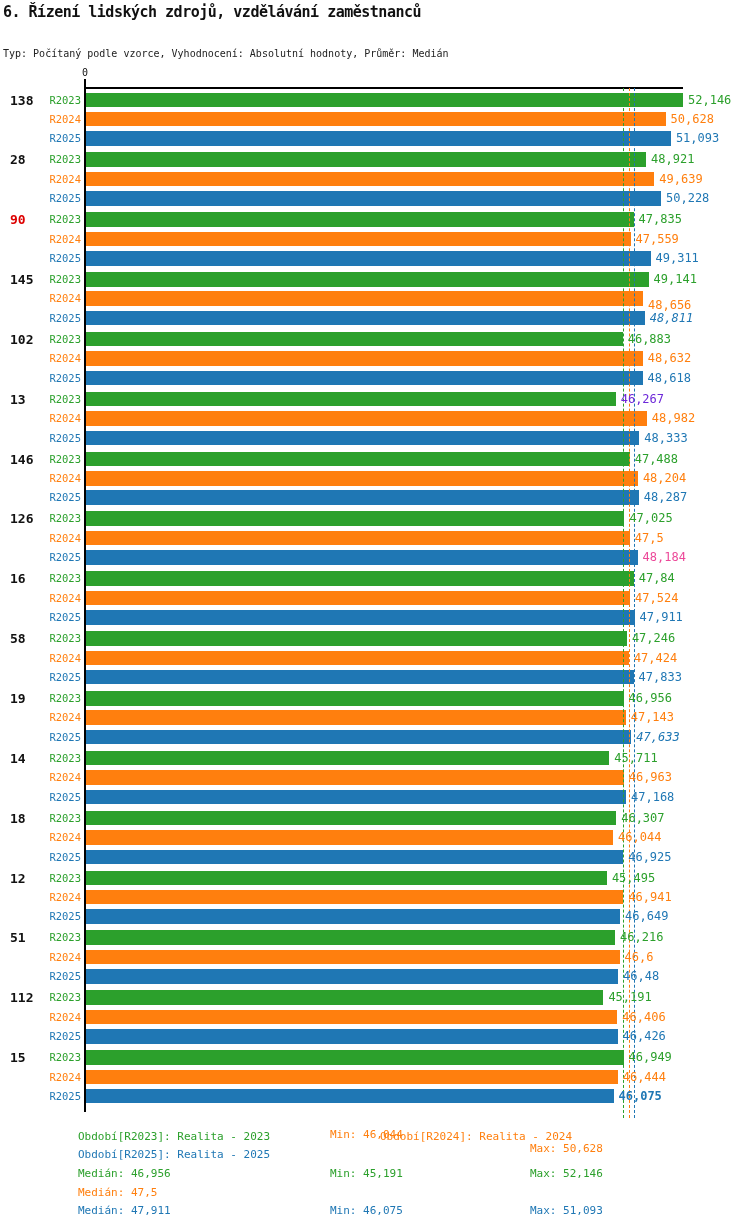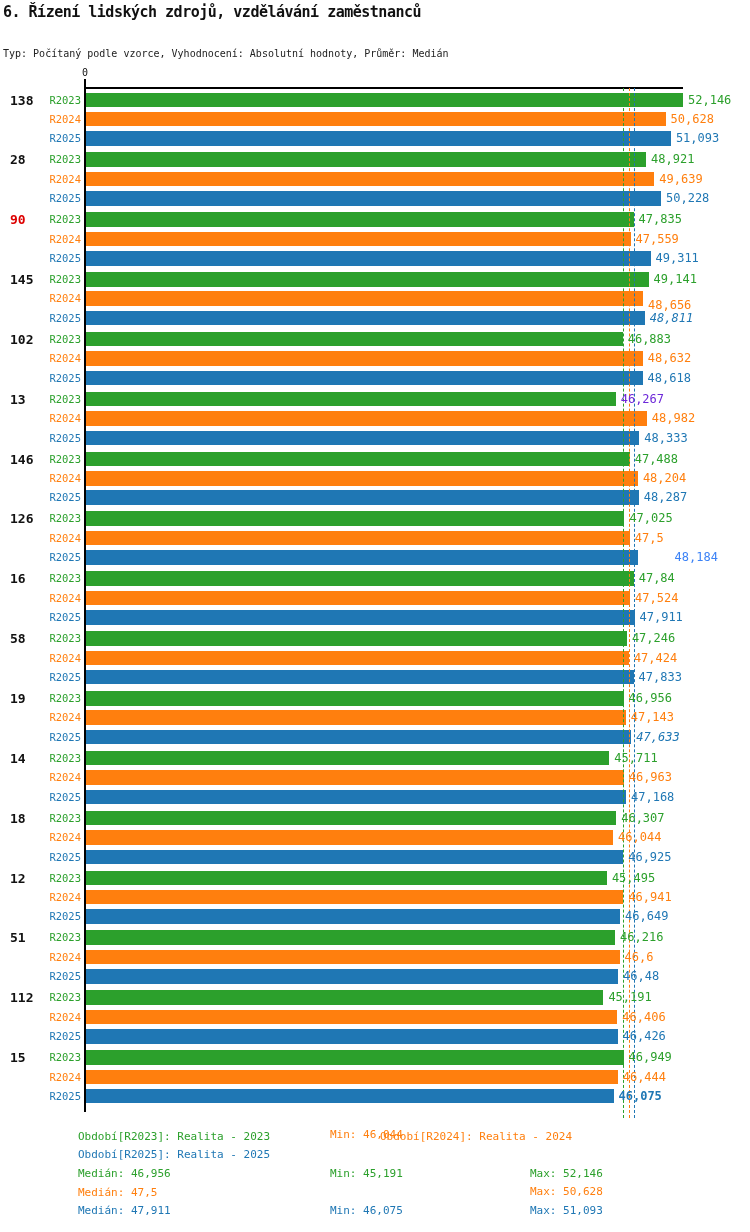--- a/index.html
+++ b/index.html
@@ -111,21 +111,21 @@
         <div class="val-label" style="top: 490.4px; left: 643.8px; color: rgb(31, 119, 180);">48,287</div>
         <div class="cat-label" style="top: 511.45px;">126</div>
         <div class="row-label" style="top: 511.45px; color: rgb(44, 160, 44);">R2023</div>
         <div class="bar" style="top: 511.45px; left: 86px; width: 538.4px; background: rgb(44, 160, 44);"></div>
         <div class="val-label" style="top: 511.45px; left: 629.4px; color: rgb(44, 160, 44);">47,025</div>
         <div class="row-label" style="top: 530.85px; color: rgb(255, 127, 14);">R2024</div>
         <div class="bar" style="top: 530.85px; left: 86px; width: 543.8px; background: rgb(255, 127, 14);"></div>
         <div class="val-label" style="top: 530.85px; left: 634.8px; color: rgb(255, 127, 14);">47,5</div>
         <div class="row-label" style="top: 550.25px; color: rgb(31, 119, 180);">R2025</div>
         <div class="bar" style="top: 550.25px; left: 86px; width: 551.6px; background: rgb(31, 119, 180);"></div>
-        <div class="val-label" style="top: 550.25px; left: 642.6px; color: #3b82f6; margin-left: 32px;">48,184</div>
+        <div class="val-label" style="top: 550.25px; left: 642.6px; color: #ec4899;">48,184</div>
         <div class="cat-label" style="top: 571.3px;">16</div>
         <div class="row-label" style="top: 571.3px; color: rgb(44, 160, 44);">R2023</div>
         <div class="bar" style="top: 571.3px; left: 86px; width: 547.7px; background: rgb(44, 160, 44);"></div>
         <div class="val-label" style="top: 571.3px; left: 638.7px; color: rgb(44, 160, 44);">47,84</div>
         <div class="row-label" style="top: 590.7px; color: rgb(255, 127, 14);">R2024</div>
         <div class="bar" style="top: 590.7px; left: 86px; width: 544.1px; background: rgb(255, 127, 14);"></div>
         <div class="val-label" style="top: 590.7px; left: 635.1px; color: rgb(255, 127, 14);">47,524</div>
         <div class="row-label" style="top: 610.1px; color: rgb(31, 119, 180);">R2025</div>
         <div class="bar" style="top: 610.1px; left: 86px; width: 548.5px; background: rgb(31, 119, 180);"></div>
         <div class="val-label" style="top: 610.1px; left: 639.5px; color: rgb(31, 119, 180);">47,911</div>
@@ -218,19 +218,19 @@
   <div>
     <div class="legend-period c-2023" style="left:78px;top:1130px;">Období[R2023]: Realita - 2023</div>
     <div class="legend-period c-2024" style="left:380px;top:1130px;">Období[R2024]: Realita - 2024</div>
     <div class="legend-period c-2025" style="left:78px;top:1148px;">Období[R2025]: Realita - 2025</div>
     <div id="legend-stats">
         <div class="legend-cell" style="left: 78px; top: 1167px; color: rgb(44, 160, 44);">Medián: 46,956</div>
         <div class="legend-cell" style="left: 330px; top: 1167px; color: rgb(44, 160, 44);">Min: 45,191</div>
         <div class="legend-cell" style="left: 530px; top: 1167px; color: rgb(44, 160, 44);">Max: 52,146</div>
         <div class="legend-cell" style="left: 78px; top: 1185.5px; color: rgb(255, 127, 14);">Medián: 47,5</div>
         <div class="legend-cell" style="left: 330px; top: 1128px; color: rgb(255, 127, 14);">Min: 46,044</div>
-        <div class="legend-cell" style="left: 530px; top: 1185px; color: rgb(255, 127, 14);">Max: 50,628</div>
+        <div class="legend-cell" style="left: 530px; top: 1142px; color: rgb(255, 127, 14);">Max: 50,628</div>
         <div class="legend-cell" style="left: 78px; top: 1204px; color: rgb(31, 119, 180);">Medián: 47,911</div>
         <div class="legend-cell" style="left: 330px; top: 1204px; color: rgb(31, 119, 180);">Min: 46,075</div>
         <div class="legend-cell" style="left: 530px; top: 1204px; color: rgb(31, 119, 180);">Max: 51,093</div>
       </div>
   </div>
 </div>
 
 </body></html>

